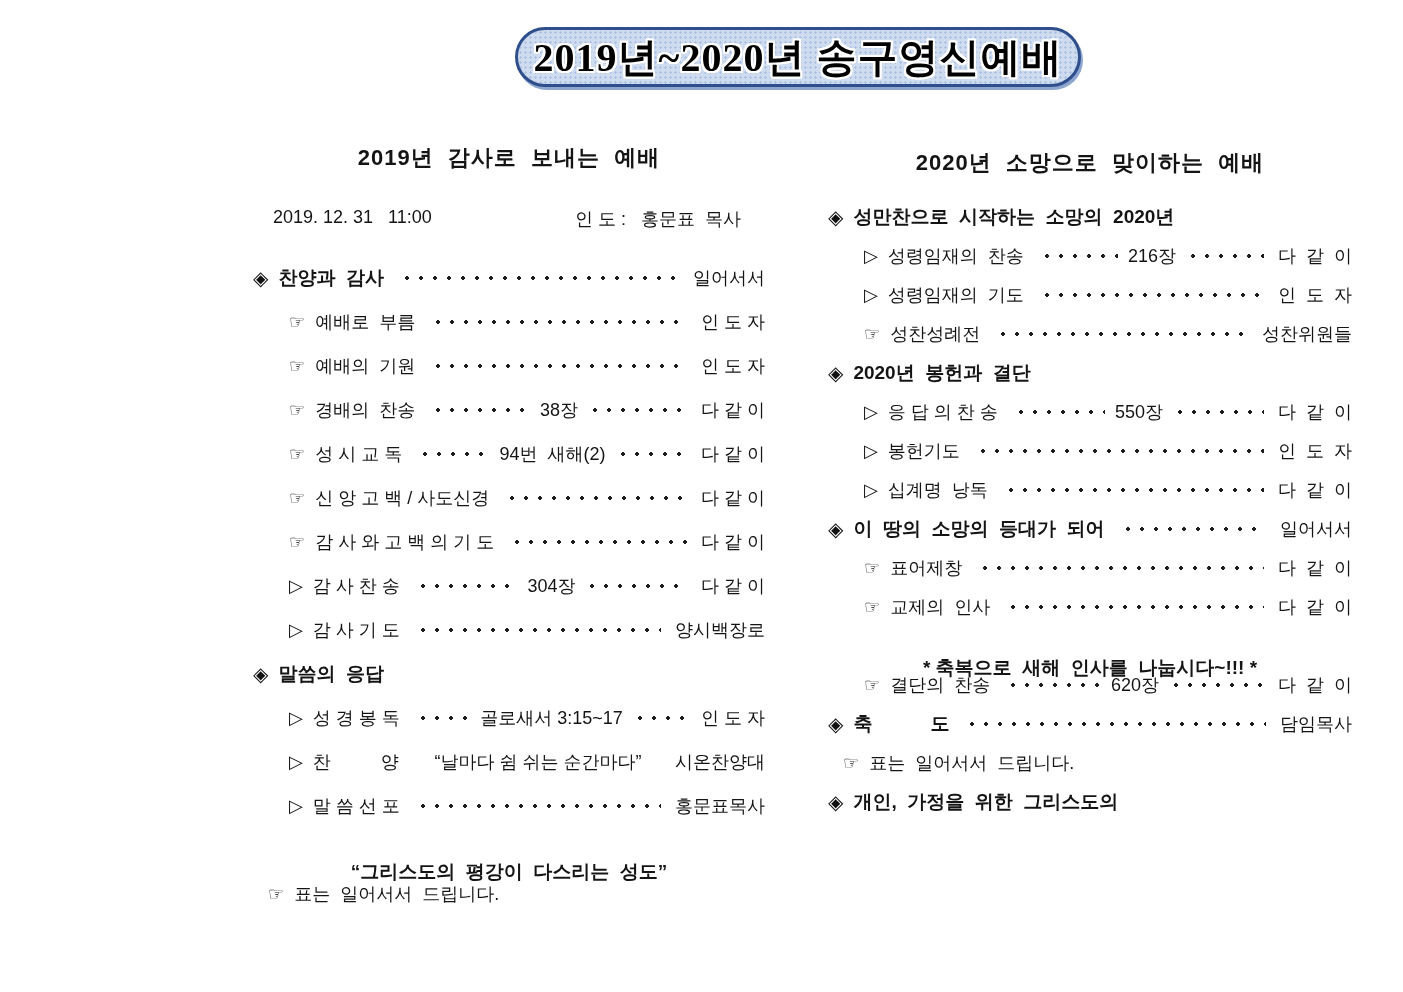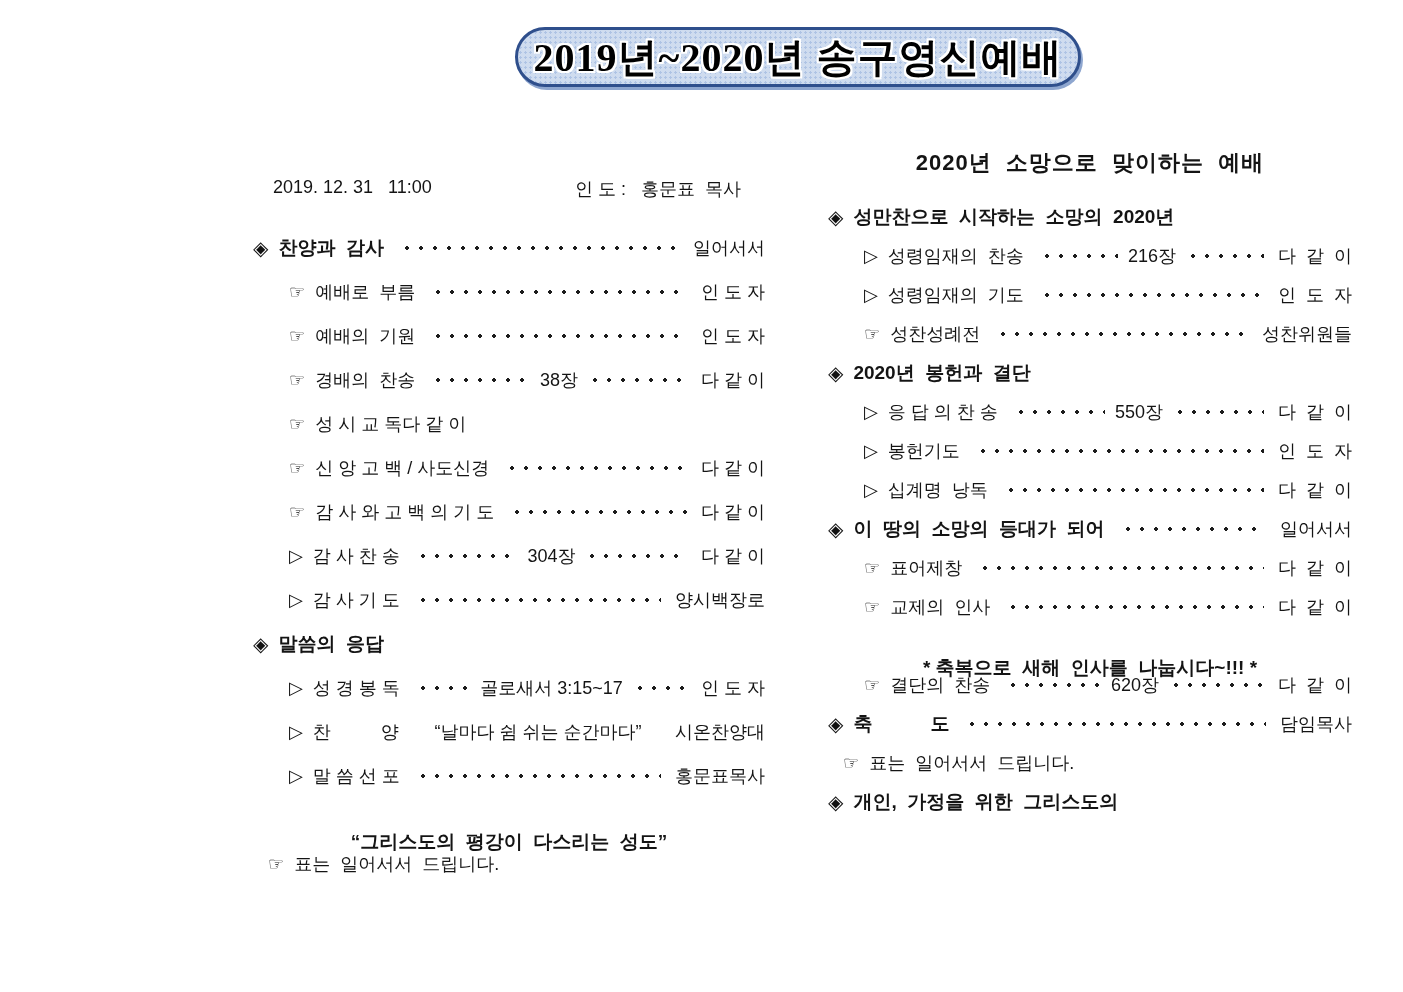--- a/index.html
+++ b/index.html
@@ -66,30 +66,31 @@
 </head>
 <body>
 
 <div class="page">
 
   <div class="title-pill">
     <span class="title-text">2019년~2020년 송구영신예배</span>
   </div>
 
   <div class="col col-left">
+    <div class="col-heading">2019년  감사로  보내는  예배</div>
     <div class="date-row">
       <span>2019. 12. 31   11:00</span>
       <span>인 도 :   홍문표  목사</span>
     </div>
     <div class="rows" id="left-rows">
         <div class="row kind-section-dotted"><span class="bullet">◈</span><span class="label">찬양과  감사</span><span class="leader"><span class="dots"></span></span><span class="right">일어서서</span></div>
         <div class="row kind-item"><span class="bullet">☞</span><span class="label">예배로  부름</span><span class="leader"><span class="dots"></span></span><span class="right">인 도 자</span></div>
         <div class="row kind-item"><span class="bullet">☞</span><span class="label">예배의  기원</span><span class="leader"><span class="dots"></span></span><span class="right">인 도 자</span></div>
         <div class="row kind-item"><span class="bullet">☞</span><span class="label">경배의  찬송</span><span class="leader"><span class="dots"></span><span class="mid">38장</span><span class="dots"></span></span><span class="right">다 같 이</span></div>
-        <div class="row kind-item"><span class="bullet">☞</span><span class="label">성 시 교 독</span><span class="right">다 같 이</span></div>
+        <div class="row kind-item"><span class="bullet">☞</span><span class="label">성 시 교 독</span><span class="leader"><span class="dots"></span><span class="mid">94번  새해(2)</span><span class="dots"></span></span><span class="right">다 같 이</span></div>
         <div class="row kind-item"><span class="bullet">☞</span><span class="label">신 앙 고 백 / 사도신경</span><span class="leader"><span class="dots"></span></span><span class="right">다 같 이</span></div>
         <div class="row kind-item"><span class="bullet">☞</span><span class="label">감 사 와 고 백 의 기 도</span><span class="leader"><span class="dots"></span></span><span class="right">다 같 이</span></div>
         <div class="row kind-item"><span class="bullet">▷</span><span class="label">감 사 찬 송</span><span class="leader"><span class="dots"></span><span class="mid">304장</span><span class="dots"></span></span><span class="right">다 같 이</span></div>
         <div class="row kind-item"><span class="bullet">▷</span><span class="label">감 사 기 도</span><span class="leader"><span class="dots"></span></span><span class="right">양시백장로</span></div>
         <div class="row kind-section"><span class="bullet">◈</span><span class="label">말씀의  응답</span></div>
         <div class="row kind-item"><span class="bullet">▷</span><span class="label">성 경 봉 독</span><span class="leader"><span class="dots"></span><span class="mid">골로새서 3:15~17</span><span class="dots"></span></span><span class="right">인 도 자</span></div>
         <div class="row kind-item-nodots"><span class="bullet">▷</span><span class="label">찬          양</span><span class="leader"><span class="spacer"></span><span class="mid">“날마다 쉼 쉬는 순간마다”</span><span class="spacer"></span></span><span class="right">시온찬양대</span></div>
         <div class="row kind-item"><span class="bullet">▷</span><span class="label">말 씀 선 포</span><span class="leader"><span class="dots"></span></span><span class="right">홍문표목사</span></div>
         <div class="row kind-center"><span class="center-text">“그리스도의  평강이  다스리는  성도”</span></div>
         <div class="row kind-note"><span class="bullet">☞</span><span class="label">표는  일어서서  드립니다.</span></div>

